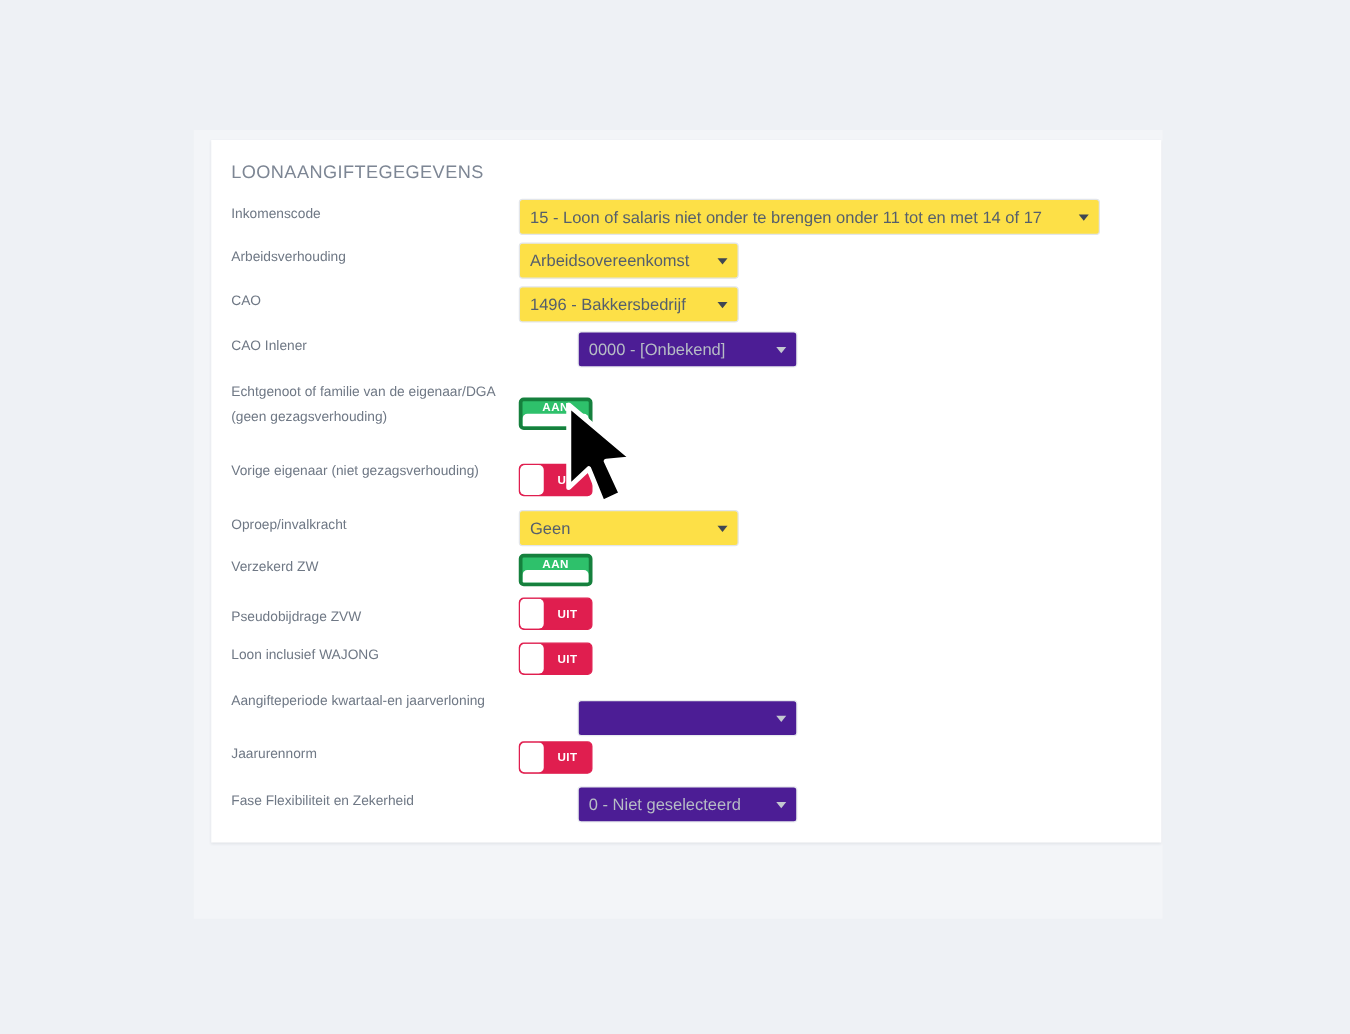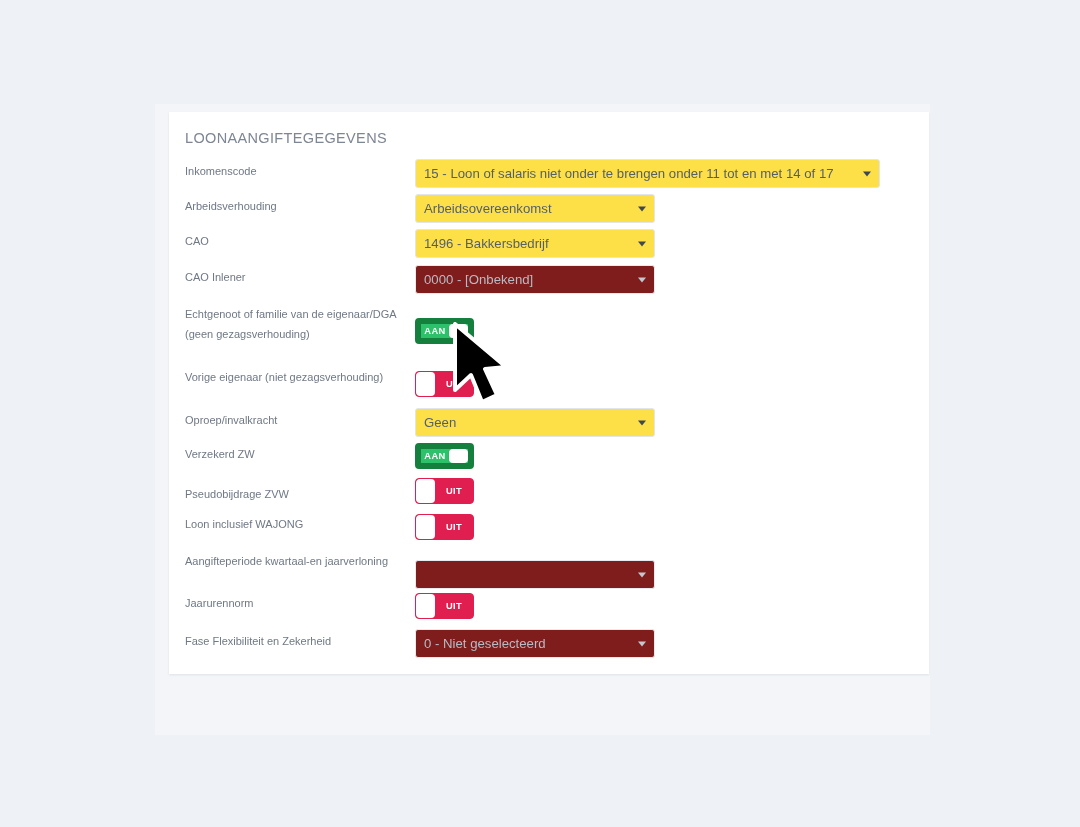--- a/index.html
+++ b/index.html
@@ -71,26 +71,27 @@
     border-radius: 3px;
     background: #fde047;
     font-size: 13.2px;
     color: #555f6c;
     display: flex;
     align-items: center;
     padding: 0 24px 0 8px;
     white-space: nowrap;
     overflow: hidden;
   }
-  .select.w-narrow { width: 240px; }
+  .select.w-narrow { width: 176px; }
   .select.w-wide   { width: 465px; }
   .select.disabled {
-    background: #7f1d1d;
+    background: #4c1d95;
     color: #b6bcc5;
     border-color: #e7eaee;
+    margin-left: 47px;
   }
   .select .caret {
     position: absolute;
     right: 8px;
     top: 50%;
     transform: translateY(-50%);
     width: 0; height: 0;
     border-left: 4.5px solid transparent;
     border-right: 4.5px solid transparent;
     border-top: 5.5px solid #3f4753;
@@ -119,21 +120,22 @@
     letter-spacing: 0.4px;
     color: #ffffff;
   }
   .toggle .knob {
     flex: 0 0 19px;
     background: #ffffff;
     border-radius: 4px;
   }
   .toggle.on {
     background: #2ec16b;
-    border: 6px solid #15803d;
+    border: 3px solid #15803d;
+    flex-direction: column;
   }
   .toggle.on .knob { box-shadow: -1px 0 0 rgba(0,0,0,0.04); }
   .toggle.off {
     background: #e01e4f;
     border: 1px solid #e01e4f;
     flex-direction: row-reverse;
   }
   .toggle.off .track { justify-content: center; }
 
   

